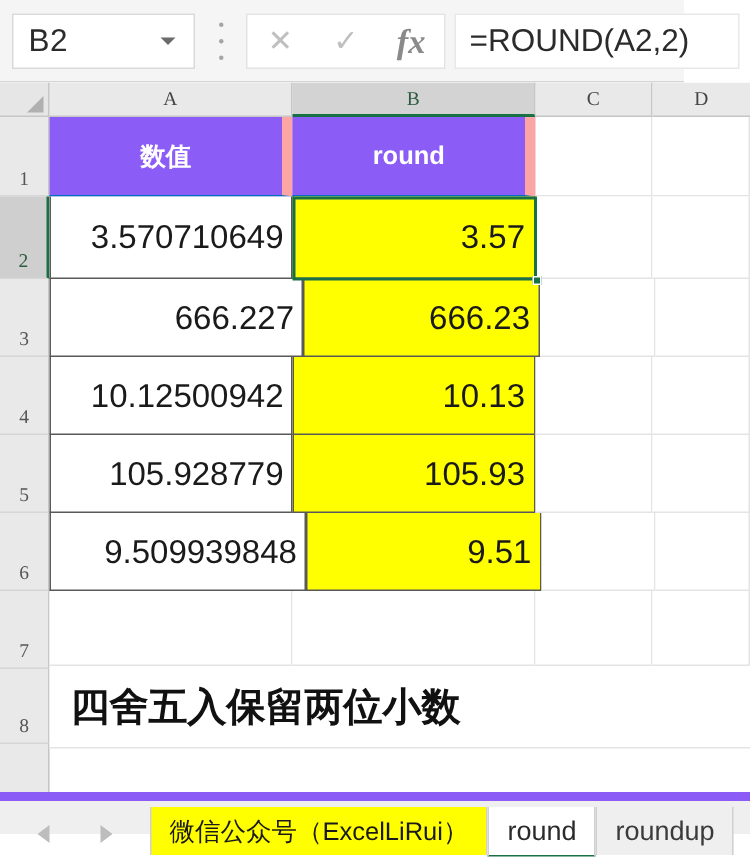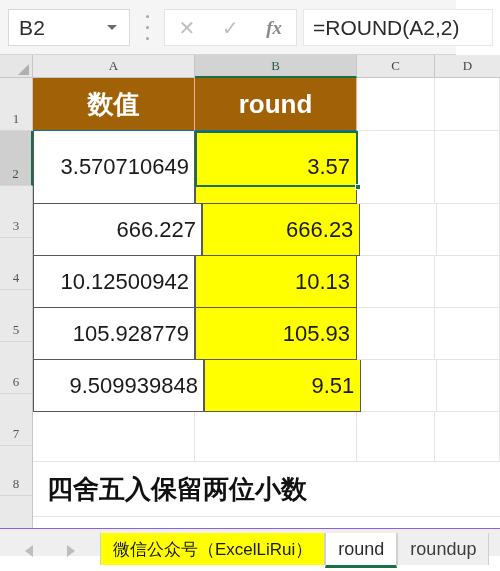--- a/index.html
+++ b/index.html
@@ -87,21 +87,21 @@
     line-height: 1;
     width: 34px;
     text-align: center;
     cursor: default;
   }
   .fb-icon.fx {
     font-family: "Liberation Serif", serif;
     font-style: italic;
     font-weight: bold;
     color: #8a8a8a;
-    font-size: 19px;
+    font-size: 23px;
     text-align: center;
   }
   .formula-input {
     position: absolute;
     left: 303px; top: 9px;
     width: 190px; height: 37px;
     background: #ffffff;
     border: 1px solid #e8e8e8;
     box-sizing: border-box;
     display: flex;
@@ -208,26 +208,26 @@
     background: #ffffff;
     border-right: 1px solid #d4d4d4;
     border-bottom: 1px solid #d4d4d4;
     cursor: cell;
   }
   .cell.blank {
     border-right: 1px solid #e4e4e4;
     border-bottom: 1px solid #e4e4e4;
   }
   .cell.hdr {
-    background: #a16207;
+    background: #8b5cf6;
     color: #ffffff;
     font-weight: bold;
-    font-size: 26px;
-    justify-content: center;
-    border-right: 1px solid #fca5a5;
+    font-size: 17px;
+    justify-content: center;
+    border-right: 7px solid #fca5a5;
     border-bottom: 1px solid #0070c0;
   }
   .cell.data-a {
     justify-content: flex-end;
     font-size: 22px;
     color: #1a1a1a;
     padding-right: 5px;
     border: 1px solid #595959;
     border-top: none;
   }
@@ -262,21 +262,21 @@
     border: 1px solid #ffffff;
     box-sizing: border-box;
   }
 
   
   .tabbar {
     position: absolute;
     left: 0; top: 528px;
     width: 500px; height: 28px;
     background: #efefef;
-    border-top: 1px solid #8b5cf6;
+    border-top: 6px solid #8b5cf6;
     box-sizing: border-box;
     display: flex;
     align-items: flex-start;
   }
   .nav-arrows {
     width: 100px; height: 43px;
     display: flex;
     align-items: center;
     justify-content: center;
     gap: 34px;
@@ -380,21 +380,21 @@
 
   <div class="cells">
 
     <div class="row" style="height:53px">
       <div class="cell hdr" style="width:162px">数值</div>
       <div class="cell hdr" style="width:162px">round</div>
       <div class="cell blank" style="width:78px"></div>
       <div class="cell blank" style="width:65px"></div>
     </div>
 
-    <div class="row" style="height:73px">
+    <div class="row" style="height:55px">
       <div class="cell data-a" style="width:162px">3.570710649</div>
       <div class="cell data-b" style="width:162px">3.57</div>
       <div class="cell blank" style="width:78px"></div>
       <div class="cell blank" style="width:65px"></div>
     </div>
 
 
     <div class="row" style="height:52px">
       <div class="cell data-a" style="width:173px">666.227</div>
       <div class="cell data-b" style="width:162px">666.23</div>

